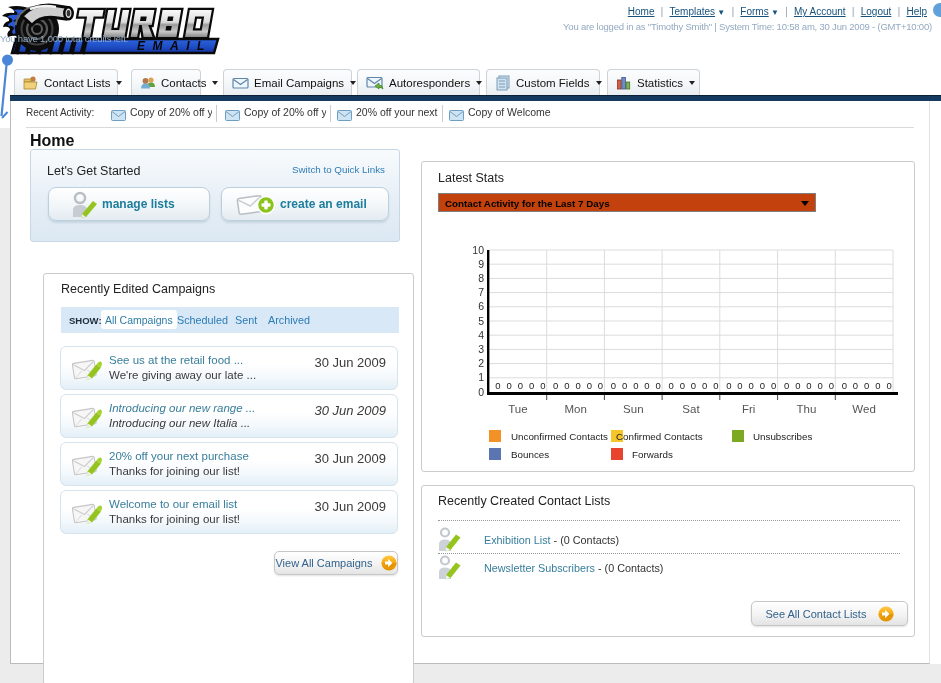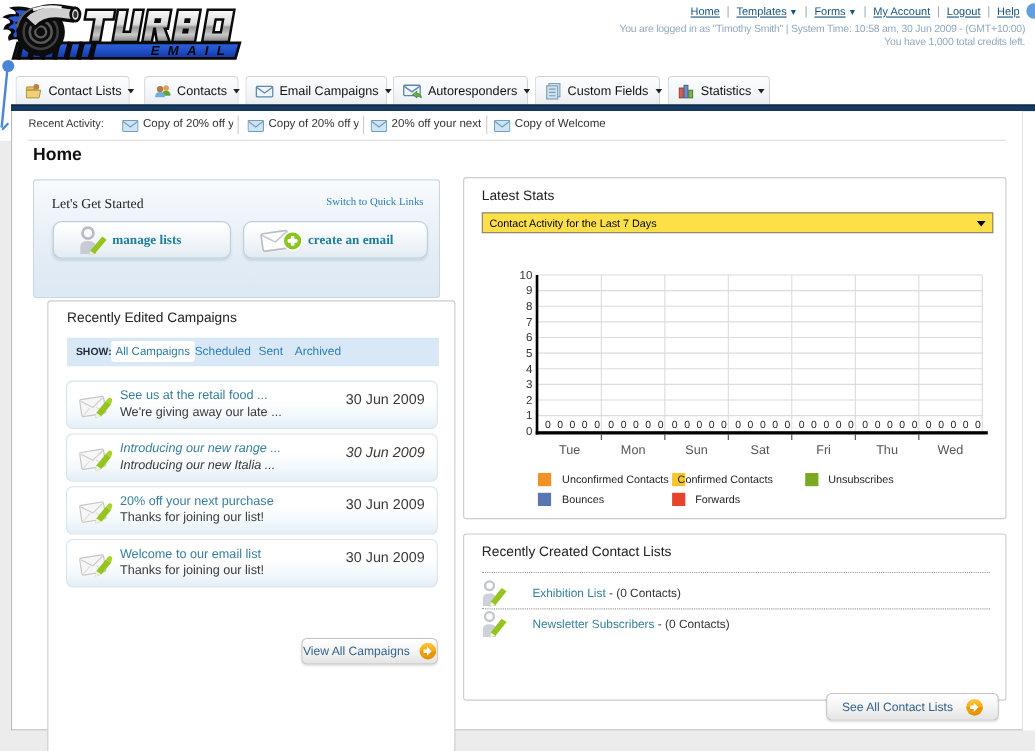--- a/index.html
+++ b/index.html
@@ -20,21 +20,21 @@
 .panel { position:absolute; background:#fff; border:1px solid #ccc; border-radius:3px;text-align:right; }
 .teal { color:#377e9c;padding-left:16px; }
 .bluelink { color:#2f7cb5; }
 .itm { position:absolute; left:16px; width:338px; height:44px; border:1px solid #d7e3ed;
   border-radius:6px; background:linear-gradient(#ffffff 40%,#f2f8fc 75%,#e3eef6); }
 .itm .t1 { position:absolute; left:48px; top:7px; font-size:11.5px; color:#377e9c; }
 .itm .t2 { position:absolute; left:48px; top:22px; font-size:11.5px; color:#3a3a3a; }
 .itm .dt { position:absolute; right:11px; top:8px; font-size:13px; color:#3a3a3a; }
 .gbtn { position:absolute; border:1px solid #c6c6c6; border-radius:5px;
   background:linear-gradient(#ffffff,#f3f3f3 55%,#e4e4e4); box-shadow:0 1px 2px rgba(0,0,0,.12);
-  display:flex; align-items:center; justify-content:center; font-size:11px; color:#33628c; white-space:nowrap;margin-top:29px; }
+  display:flex; align-items:center; justify-content:center; font-size:11px; color:#33628c; white-space:nowrap; }
 .dotline { border-top:1px dotted #999; position:absolute; }
 </style>
 </head>
 <body>
 
 <div class="abs" style="left:0;top:0;width:941px;height:101px;background:#fff;"></div>
 <svg class="abs" style="left:0;top:0;" width="290" height="60" viewBox="0 0 290 60">
  <defs>
   <linearGradient id="chrome" x1="0" y1="0" x2="0" y2="1">
    <stop offset="0" stop-color="#f8f8f8"></stop>
@@ -84,35 +84,35 @@
  <path d="M30 9 Q42 4.5 56 7" fill="none" stroke="#f2f2f2" stroke-width="2.5"></path>
  <ellipse cx="68.5" cy="13.2" rx="4.2" ry="6" fill="#e4e4e4" stroke="#0a0a0a" stroke-width="2.5"></ellipse>
  <ellipse cx="68.5" cy="13.2" rx="1.8" ry="3.2" fill="#333"></ellipse>
 </svg>
 
 <div class="abs" style="left:0;top:5px;width:927px;text-align:right;font-size:10px;white-space:nowrap;">
 <a class="toplink">Home</a><span class="sep"> &nbsp;|&nbsp; </span><a class="toplink">Templates</a><span style="color:#16527c;font-size:8px;"> ▼</span><span class="sep"> &nbsp;|&nbsp; </span><a class="toplink">Forms</a><span style="color:#16527c;font-size:8px;"> ▼</span><span class="sep"> &nbsp;|&nbsp; </span><a class="toplink">My Account</a><span class="sep"> &nbsp;|&nbsp; </span><a class="toplink">Logout</a><span class="sep"> &nbsp;|&nbsp; </span><a class="toplink">Help</a>
 </div>
 <div class="abs" style="left:933px;top:3px;width:14px;height:14px;border-radius:50%;background:#62a0dc;"></div>
 <div class="abs subtxt" style="left:0;top:21px;width:932px;text-align:right;">You are logged in as "Timothy Smith" | System Time: 10:58 am, 30 Jun 2009 - (GMT+10:00)</div>
-<div class="abs subtxt" style="left:0;top:33px;width:932px;text-align:right;padding-left:28px;">You have 1,000 total credits left.</div>
+<div class="abs subtxt" style="left:0;top:33px;width:932px;text-align:left;">You have 1,000 total credits left.</div>
 
 <svg class="abs" style="left:0;top:52px;" width="16" height="70">
 <line x1="7.5" y1="60" x2="2" y2="66" stroke="#4a86d8" stroke-width="2"></line>
 <line x1="7" y1="8" x2="1.5" y2="64" stroke="#4a86d8" stroke-width="2.2"></line>
 <circle cx="7.5" cy="8" r="5.5" fill="#4a86d8"></circle>
 </svg>
 
 <div class="tab" style="left:14px;width:104px;"><svg class="ic" width="16" height="16" viewBox="0 0 16 16">
       <circle cx="10" cy="4" r="2.6" fill="#c77b3f"></circle>
       <path d="M6.5 9.5 Q6.5 6 10 6 Q13.5 6 13.5 9.5 Z" fill="#9db0bd"></path>
       <rect x="1" y="4" width="7" height="3" rx="0.5" fill="#e8c063" stroke="#a8862e" stroke-width="0.8"></rect>
       <path d="M1 14 L1 7 L14 7 L12.5 14 Z" fill="#f0d079" stroke="#a8862e" stroke-width="0.8"></path>
     </svg>Contact Lists<span class="caret"></span></div>
-<div class="tab" style="left:131px;width:86px;"><svg class="ic" width="16" height="16" viewBox="0 0 16 16">
+<div class="tab" style="left:131px;width:70px;"><svg class="ic" width="16" height="16" viewBox="0 0 16 16">
       <circle cx="11" cy="5" r="2.6" fill="#e0a055"></circle>
       <path d="M7 12 Q7 7.6 11 7.6 Q15 7.6 15 12 Z" fill="#64a03e"></path>
       <circle cx="5.5" cy="6" r="2.9" fill="#b07a4a"></circle>
       <path d="M1 13.5 Q1 8.6 5.5 8.6 Q10 8.6 10 13.5 Z" fill="#74add4"></path>
     </svg>Contacts<span class="caret"></span></div>
 <div class="tab" style="left:223px;width:129px;"><svg class="ic" width="17" height="16" viewBox="0 0 17 16">
       <rect x="1" y="3.5" width="15" height="9.5" rx="1" fill="#eef6fc" stroke="#5f87ac" stroke-width="1.2"></rect>
       <path d="M1.5 4.5 L8.5 9.5 L15.5 4.5" fill="none" stroke="#5f87ac" stroke-width="1.2"></path>
     </svg>Email Campaigns<span class="caret"></span></div>
 <div class="tab" style="left:357px;width:123px;"><svg class="ic" width="18" height="16" viewBox="0 0 18 16">
@@ -159,21 +159,21 @@
 <div class="abs" style="left:356px;top:106px;width:82px;overflow:hidden;font-size:10.5px;color:#333;white-space:nowrap;">20% off your next purchase</div>
 <div class="abs" style="left:442px;top:105px;width:1px;height:17px;background:#ccc;"></div>
 <div class="abs" style="left:449px;top:107px;"><svg width="15" height="11" viewBox="0 0 15 11">
       <rect x="0.5" y="0.5" width="14" height="10" rx="1" fill="#cfe4f2" stroke="#6f9ec0" stroke-width="1"></rect>
       <path d="M1 1.5 L7.5 6.5 L14 1.5" fill="none" stroke="#6f9ec0" stroke-width="1"></path>
     </svg></div>
 <div class="abs" style="left:468px;top:106px;width:84px;overflow:hidden;font-size:10.5px;color:#333;white-space:nowrap;">Copy of Welcome to our ema</div>
 <div class="abs" style="left:26px;top:127px;width:888px;border-top:1px solid #d9d9d9;"></div>
 <div class="abs" style="left:30px;top:132px;font-size:16px;font-weight:bold;color:#111;">Home</div>
 
-<div class="abs" style="left:30px;top:163px;width:370px;height:108px;border:1px solid #c7d7e6;border-radius:3px;background:linear-gradient(#f8fbfd,#e6eef6 55%,#dce8f2);font-family:Liberation Serif, serif;">
+<div class="abs" style="left:30px;top:149px;width:370px;height:93px;border:1px solid #c7d7e6;border-radius:3px;background:linear-gradient(#f8fbfd,#e6eef6 55%,#dce8f2);">
   <div class="abs" style="left:16px;top:14px;font-size:12.5px;color:#222;">Let's Get Started</div>
   <a class="abs bluelink" style="right:14px;top:14px;font-size:9.8px;">Switch to Quick Links</a>
   <div class="abs" id="btn-ml" style="left:17px;top:37px;width:162px;height:34px;border:1px solid #bccfdc;border-radius:8px;background:linear-gradient(#ffffff,#f2f6f9 55%,#e3ebf1);box-shadow:0 2px 2px rgba(120,150,170,.25);">
 <svg class="abs" style="left:20px;top:3px;" width="30" height="27" viewBox="0 0 30 27">
 <circle cx="11" cy="7" r="5" fill="none" stroke="#b9bec4" stroke-width="2.5"></circle>
 <path d="M4 26 L4 19 Q4 14 11 14 Q18 14 18 19 L18 26 Z" fill="#c7ccd2"></path>
 <path d="M13 23 L24 10 L28 13 L17 26 L12 27 Z" fill="#96c41e"></path>
 <path d="M12 27 L13 23 L17 26 Z" fill="#e7edf2"></path>
 </svg>
 <span class="abs" style="left:53px;top:9px;font-size:12px;font-weight:bold;color:#1c7d9c;">manage lists</span>
@@ -270,21 +270,21 @@
           </linearGradient>
         </defs>
 <circle cx="8" cy="8" r="7.6" fill="url(#og0)"></circle>
 <path d="M4.6 10.2 A7.6 7.6 0 0 0 15.3 9.5 L15.6 8 L0.4 8 Z" fill="#d98a00" opacity="0.55"></path>
 <path d="M7.2 3.8 L11.4 8 L7.2 12.2 L7.2 9.6 L4 9.6 L4 6.4 L7.2 6.4 Z" fill="#fff"></path>
 </svg></div>
 </div>
 
 <div class="panel" style="left:421px;top:161px;width:494px;height:311px;">
   <div class="abs" style="left:16px;top:9px;font-size:12.5px;color:#222;">Latest Stats</div>
-  <div class="abs" style="left:16px;top:31px;width:465px;height:19px;border:1px solid #808080;background:#fde047;">
+  <div class="abs" style="left:16px;top:31px;width:378px;height:19px;border:1px solid #808080;background:#c2410c;font-weight:bold;">
     <span class="abs" style="left:6px;top:4px;font-size:9.8px;color:#000;">Contact Activity for the Last 7 Days</span>
     <span class="abs" style="right:6px;top:7px;width:0;height:0;border-left:4px solid transparent;border-right:4px solid transparent;border-top:5px solid #000;"></span>
   </div>
   <div class="abs" id="chart" style="left:34px;top:79px;"><svg width="465" height="180" viewBox="0 0 465 180">
         <line x1="33" y1="136.8" x2="437" y2="136.8" stroke="#dcdcdc" stroke-width="1"></line>
         <line x1="33" y1="122.6" x2="437" y2="122.6" stroke="#dcdcdc" stroke-width="1"></line>
         <line x1="33" y1="108.4" x2="437" y2="108.4" stroke="#dcdcdc" stroke-width="1"></line>
         <line x1="33" y1="94.2" x2="437" y2="94.2" stroke="#dcdcdc" stroke-width="1"></line>
         <line x1="33" y1="80.0" x2="437" y2="80.0" stroke="#dcdcdc" stroke-width="1"></line>
         <line x1="33" y1="65.8" x2="437" y2="65.8" stroke="#dcdcdc" stroke-width="1"></line>

